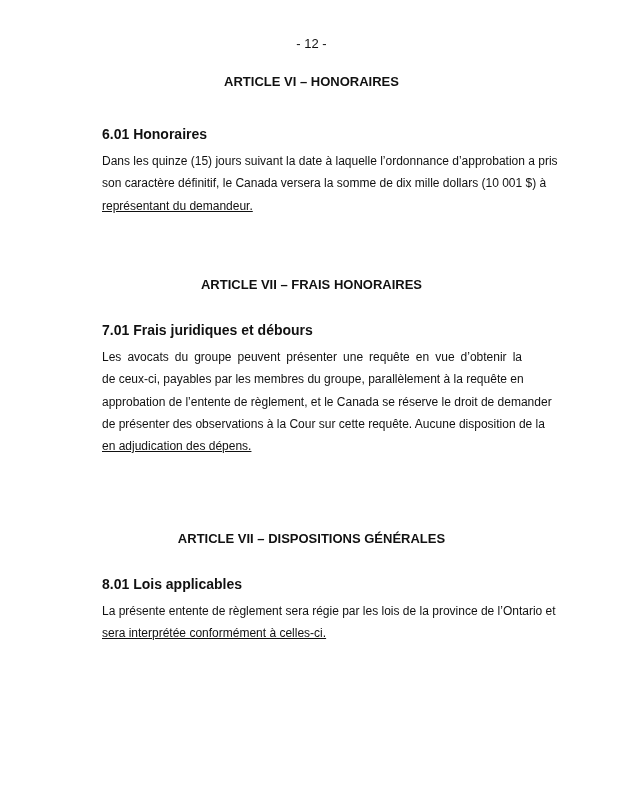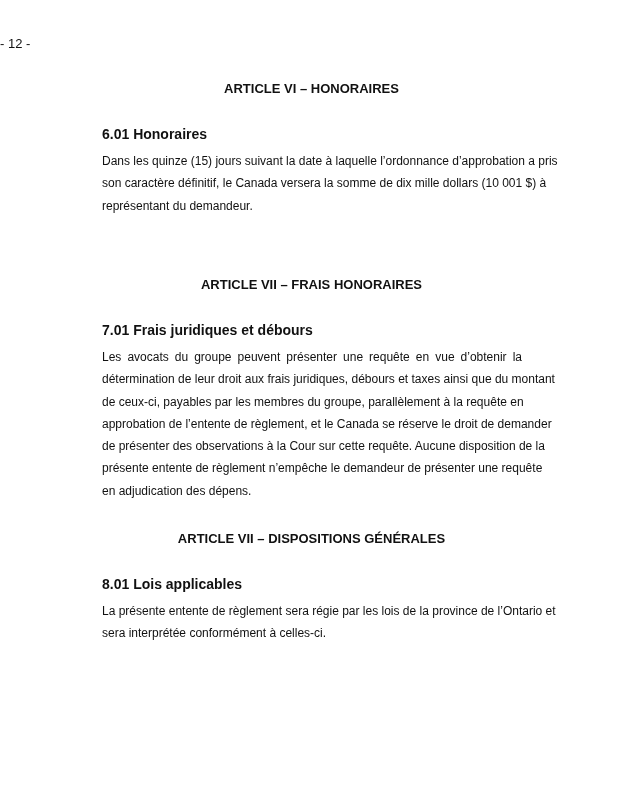--- a/index.html
+++ b/index.html
@@ -13,21 +13,21 @@
     position: relative;
     overflow: hidden;
     font-family: "Liberation Sans", sans-serif;
     color: #111111;
   }
   .page-number {
     position: absolute;
     top: 36px;
     left: 0;
     width: 623px;
-    text-align: left;
+    text-align: center;
     font-size: 13px;
   }
   .article-heading {
     position: absolute;
     left: 0;
     width: 623px;
     text-align: center;
     font-weight: bold;
     font-size: 13px;
   }
@@ -46,44 +46,43 @@
     text-align: justify;
   }
   .para .line {
     display: block;
     text-align: justify;
     text-align-last: justify;
     white-space: nowrap;
   }
   .para .line.last {
     text-align-last: left;
+    text-decoration: underline;
   }
 </style>
 </head>
 <body>
 
 <div class="page-number">- 12 -</div>
 
-<div class="article-heading" style="top:81px;">ARTICLE VI – HONORAIRES</div>
+<div class="article-heading" style="top:74px;">ARTICLE VI – HONORAIRES</div>
 <div class="section-heading" style="top:126px;">6.01  Honoraires</div>
 <div class="para" style="top:150px;">
   <span class="line">Dans les quinze (15) jours suivant la date à laquelle l’ordonnance d’approbation a pris</span>
   <span class="line">son caractère définitif, le Canada versera la somme de dix mille dollars (10 001 $) à</span>
   <span class="line last">représentant du demandeur.</span>
 </div>
 
 <div class="article-heading" style="top:277px;">ARTICLE VII – FRAIS HONORAIRES</div>
 <div class="section-heading" style="top:322px;">7.01  Frais juridiques et débours</div>
 <div class="para" style="top:346px;">
   <span class="line">Les avocats du groupe peuvent présenter une requête en vue d’obtenir la</span>
-  <span class="line">détermination de leur droit aux frais juridiques, débours et taxes ainsi que du montant</span>
   <span class="line">de ceux-ci, payables par les membres du groupe, parallèlement à la requête en</span>
   <span class="line">approbation de l’entente de règlement, et le Canada se réserve le droit de demander</span>
   <span class="line">de présenter des observations à la Cour sur cette requête. Aucune disposition de la</span>
-  <span class="line">présente entente de règlement n’empêche le demandeur de présenter une requête</span>
   <span class="line last">en adjudication des dépens.</span>
 </div>
 
 <div class="article-heading" style="top:531px;">ARTICLE VII – DISPOSITIONS GÉNÉRALES</div>
 <div class="section-heading" style="top:576px;">8.01  Lois applicables</div>
 <div class="para" style="top:600px;">
   <span class="line">La présente entente de règlement sera régie par les lois de la province de l’Ontario et</span>
   <span class="line last">sera interprétée conformément à celles-ci.</span>
 </div>
 

